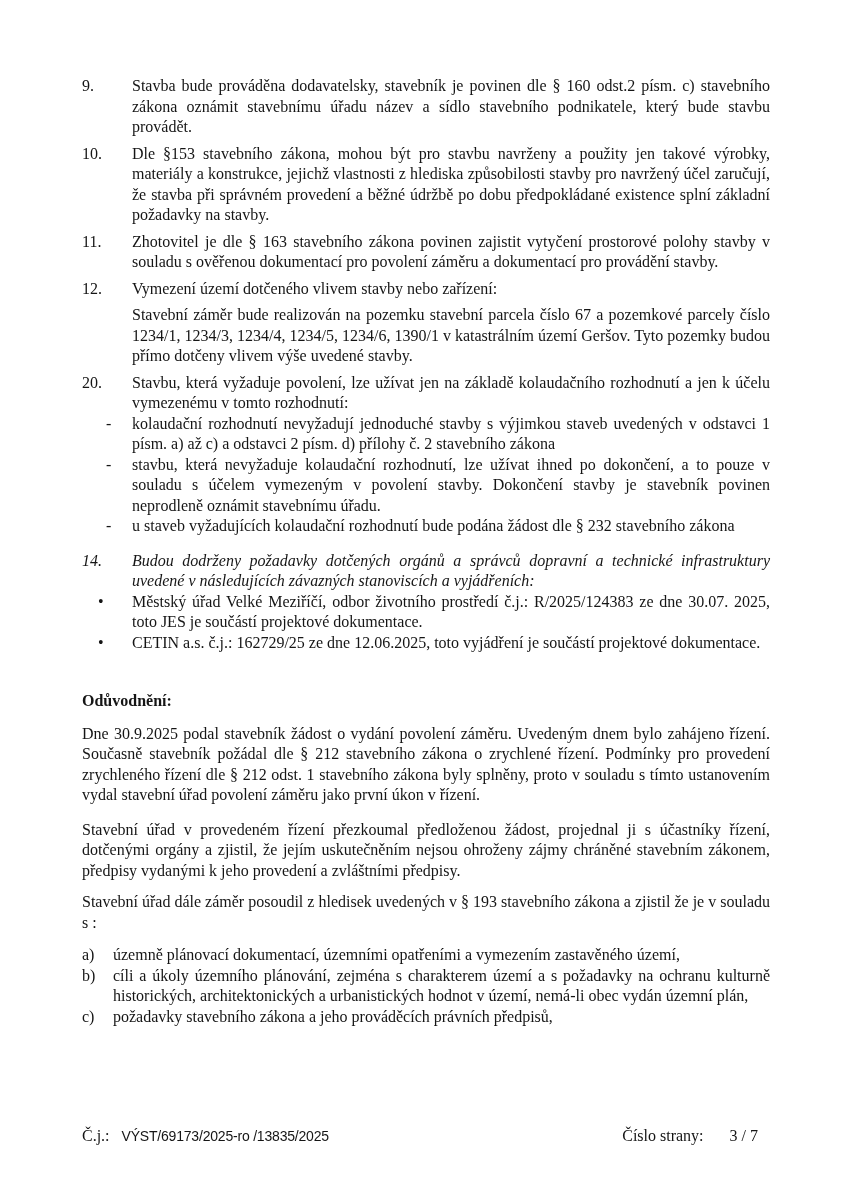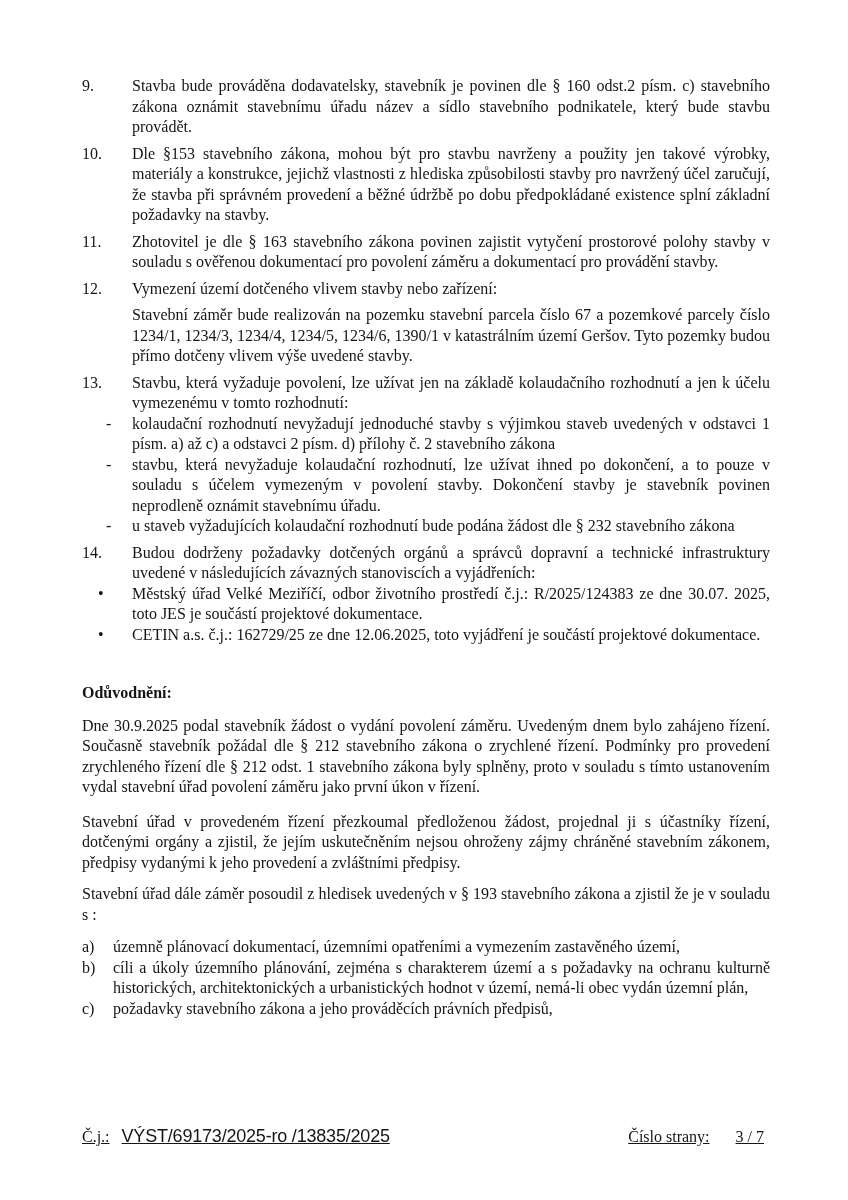--- a/index.html
+++ b/index.html
@@ -17,46 +17,46 @@
   }
   .content { position:absolute; left:82px; right:78px; top:76px; }
 
   
   .ni { position:relative; padding-left:50px; }
   .ni + .ni { margin-top:6px; }
   .ni .num { position:absolute; left:0; top:0; }
   .jp { text-align:justify; }
   .sub-para { margin-top:6px; }
   .mt12 { margin-top:12px; }
-  .mt14 { margin-top:6px; }
+  .mt14 { margin-top:14px;font-style:italic; }
 
   
   .li { position:relative; padding-left:50px; }
   .li .marker { position:absolute; left:24px; top:0; }
   .li.bullet .marker { left:16px; }
 
   .participants-heading { margin-top:22px; }
   .participants-line { margin-top:11px; }
   .reasoning-heading { margin-top:38px; font-weight:bold; }
   .rp { margin-top:12px; text-align:justify; }
   .rp.p2 { margin-top:14px; }
   .rp.p3 { margin-top:11px; }
 
   
   .letters { margin-top:12px; }
   .letter-item { position:relative; padding-left:31px; }
   .letter-item .letter { position:absolute; left:0; top:0; }
 
   
   .footer {
-    position:absolute; left:82px; right:84px; top:1126px;
-    display:flex; justify-content:space-between; align-items:baseline;text-decoration:underline;
+    position:absolute; left:82px; right:90px; top:1126px;
+    display:flex; justify-content:space-between; align-items:baseline;
   }
   .footer .cj { display:flex; gap:12px; align-items:baseline; }
-  .footer .cj-value { font-family:"Liberation Sans", sans-serif; font-size:18px; letter-spacing:-0.2px; }
+  .footer .cj-value { font-family:"Liberation Sans", sans-serif; font-size:14px; letter-spacing:-0.2px; }
   .footer .pg { display:flex; gap:26px; align-items:flex-end; }
 </style>
 </head>
 <body>
 
 <div class="page">
   <div class="content">
 
     <div class="ni">
       <span class="num">9.</span>
@@ -73,21 +73,21 @@
       <p class="jp">Zhotovitel je dle § 163 stavebního zákona povinen  zajistit vytyčení prostorové  polohy stavby v souladu s ověřenou dokumentací pro povolení záměru a dokumentací pro provádění stavby.</p>
     </div>
 
     <div class="ni">
       <span class="num">12.</span>
       <p>Vymezení území dotčeného vlivem stavby nebo zařízení:</p>
       <p class="jp sub-para">Stavební záměr bude realizován na pozemku stavební parcela číslo 67 a pozemkové parcely číslo 1234/1, 1234/3, 1234/4, 1234/5, 1234/6, 1390/1 v katastrálním území Geršov. Tyto pozemky budou přímo dotčeny vlivem výše uvedené stavby.</p>
     </div>
 
     <div class="ni mt12">
-      <span class="num">13.</span>
+      <span class="num">20.</span>
       <p class="jp">Stavbu, která vyžaduje povolení, lze užívat jen na základě kolaudačního rozhodnutí a jen k účelu vymezenému v tomto rozhodnutí:</p>
     </div>
     <div class="li">
       <span class="marker">-</span>
       <p class="jp">kolaudační rozhodnutí nevyžadují jednoduché stavby s výjimkou staveb uvedených v odstavci 1 písm. a) až c) a odstavci 2 písm. d) přílohy č. 2 stavebního zákona</p>
     </div>
     <div class="li">
       <span class="marker">-</span>
       <p class="jp">stavbu, která nevyžaduje kolaudační rozhodnutí, lze užívat ihned po dokončení, a to pouze v souladu s účelem vymezeným v povolení stavby. Dokončení stavby je stavebník povinen neprodleně oznámit stavebnímu úřadu.</p>
     </div>

